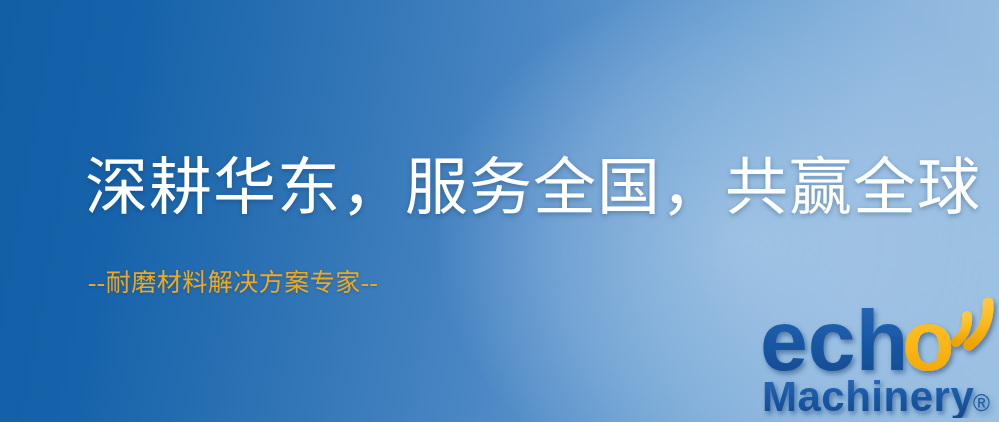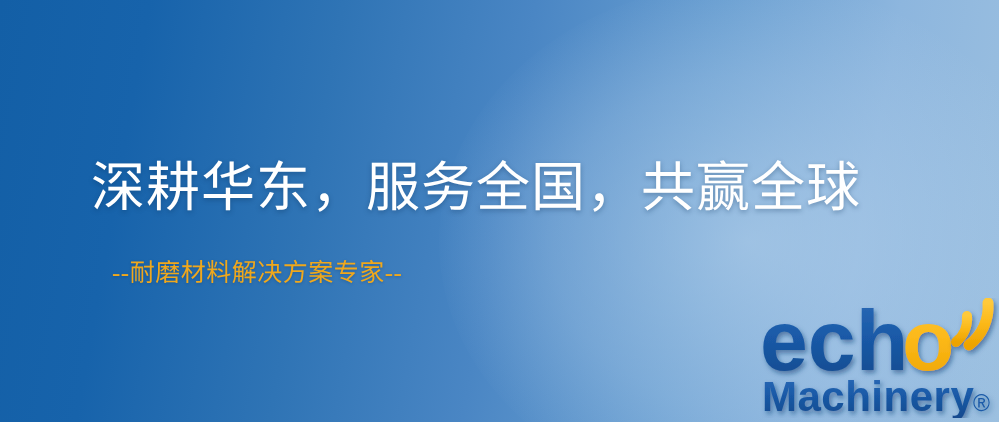--- a/index.html
+++ b/index.html
@@ -35,45 +35,44 @@
     border-radius: 50%;
     background: radial-gradient(ellipse at center,
         rgba(190,215,238,0.55) 0%,
         rgba(175,205,234,0.30) 45%,
         rgba(160,195,228,0.0) 72%);
     pointer-events: none;
   }
 
   .headline {
     position: absolute;
-    left: 91px;
+    left: 85px;
     top: 150px;
     font-family: "Liberation Serif", "DejaVu Serif", serif;
-    font-size: 54px;
+    font-size: 63px;
     line-height: 76px;
     letter-spacing: 1px;
     color: #ffffff;
     white-space: nowrap;
     text-shadow: 0 2px 5px rgba(8,45,85,0.35);
     z-index: 3;
   }
 
   .subhead {
     position: absolute;
     left: 88px;
-    top: 257px;
+    top: 267px;
     font-family: "Liberation Serif", "DejaVu Serif", serif;
     font-size: 25px;
     line-height: 32px;
     letter-spacing: 0.5px;
     color: #f0a81c;
     white-space: nowrap;
     text-shadow: 0 1px 3px rgba(10,50,95,0.30);
     z-index: 3;
-    margin-left: 24px;
   }
 
   
   .logo {
     position: absolute;
     left: 748px;
     top: 298px;
     width: 248px;
     height: 120px;
     z-index: 4;

